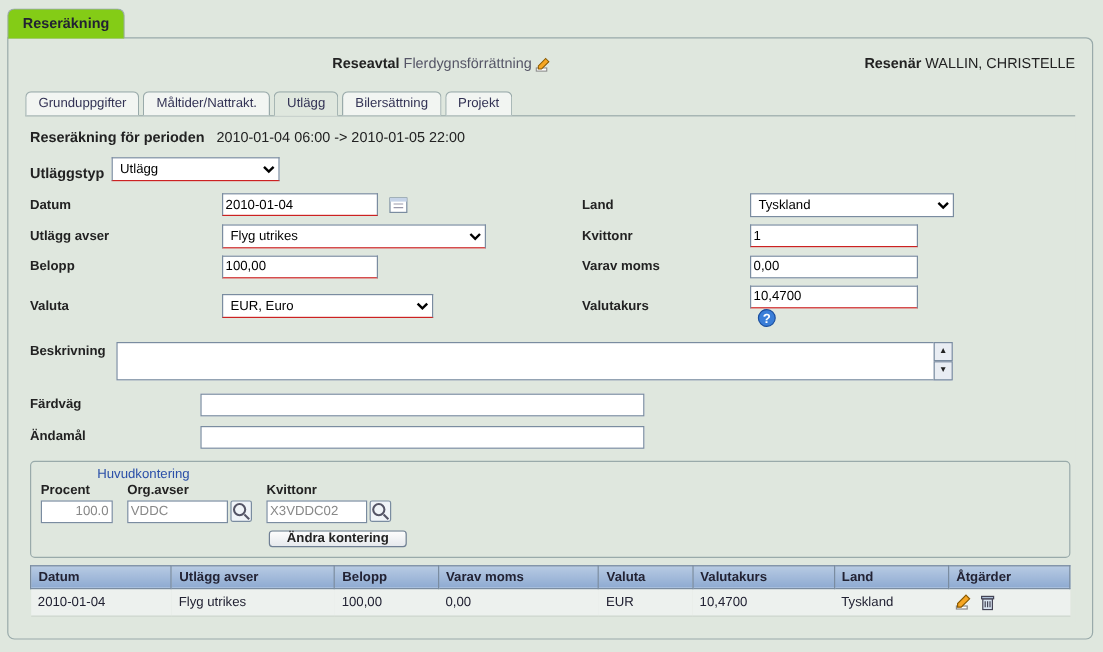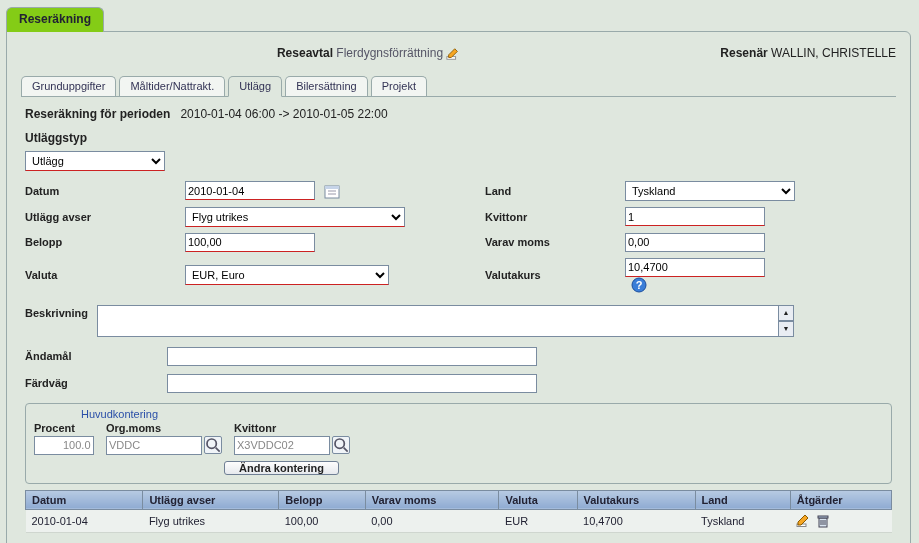--- a/index.html
+++ b/index.html
@@ -71,21 +71,21 @@
     border-bottom: 1px solid #dfe7de;
   }
   .inner-panel {
     border-top: 1px solid #9aa;
     padding: 10px 4px 4px 4px;
     margin-top: 0;
     background: #dfe7de;
   }
   .period-line { font-size: 12px; margin-bottom: 10px; }
   .period-line .lbl { font-weight: bold; margin-top: 31px; }
-  .type-line { margin-bottom: 10px; display:flex; align-items:flex-start; gap:6px;flex-direction:column;}
+  .type-line { margin-bottom: 10px; display:flex; align-items:flex-end; gap:6px;}
   .type-line .lbl { font-weight: bold; font-size: 12px;}
   .select, .text-input {
     font-family: inherit;
     font-size: 11px;
     border: 1px solid #7a8ca0;
     padding: 1px 2px;
     background: #fff;
     height: 19px;
   }
   .select { height: 20px; }
@@ -115,21 +115,21 @@
   .kontering-box {
     border:1px solid #9aa; border-radius:4px; margin-top:10px; padding:4px 8px 8px 8px;
   }
   .kontering-title { color:#2a4fa8; font-size:11px; margin-bottom:2px;padding-left:47px;}
   .kontering-grid { display:flex; gap:12px; }
   .kfield { display:flex; flex-direction:column; gap:2px;}
   .kfield .klbl { font-weight:bold;}
   .kfield .krow { display:flex; align-items:center; gap:2px;}
   .magnify { width:18px; height:18px; border:1px solid #7a8ca0; border-radius:2px; background:#f0f4f8; display:flex; align-items:center; justify-content:center; cursor:pointer;}
   .small-input { width:60px;}
-  .med-input { width:96px;}
+  .med-input { width:84px;}
   .btn {
     font-family:inherit; font-size:11px; font-weight:bold;
     background:linear-gradient(#fdfdfd,#e6e9ed);
     border:1px solid #6f7f94; border-radius:3px;
     padding:0 14px; cursor:pointer; color:#222;text-align:center;
   }
   .action-bar { display:flex; justify-content:space-between; margin-top:8px;}
   .action-bar .right { display:flex; gap:10px;}
   .grid-table { margin-top:6px; width:100%; border-collapse:collapse;}
   .grid-table th {
@@ -212,21 +212,21 @@
         <div class="flbl">Kvittonr</div>
         <div><input class="text-input red-underline" style="width: 140px;" value="1"></div>
 
         <div class="flbl">Belopp</div>
         <div><input class="text-input red-underline" style="width: 130px;" value="100,00"></div>
         <div class="flbl">Varav moms</div>
         <div><input class="text-input" style="width: 140px;" value="0,00"></div>
 
         <div class="flbl">Valuta</div>
         <div>
-          <select class="select red-underline" style="width:204px"><option>EUR, Euro</option></select>
+          <select class="select red-underline" style="width:176px"><option>EUR, Euro</option></select>
         </div>
         <div class="flbl">Valutakurs</div>
         <div>
           <input class="text-input red-underline" style="width: 140px;" value="10,4700">
           <span class="help-icon">
             <svg viewBox="0 0 16 16">
                 <circle cx="8" cy="8" r="7" fill="#3a7ed8" stroke="#1b4f9e"></circle>
                 <text x="8" y="12" text-anchor="middle" font-size="11" font-weight="bold" fill="#fff">?</text>
               </svg>
           </span>
@@ -237,40 +237,40 @@
           <div class="textarea-wrap">
             <textarea class="textarea" style=""></textarea>
             <div class="spinner-btns">
               <div>▲</div>
               <div>▼</div>
             </div>
           </div>
         </div>
 
         <div class="single-row">
+          <div class="flbl">Färdväg</div>
+          <input class="text-input" value="" style="">
+        </div>
+        <div class="single-row">
           <div class="flbl">Ändamål</div>
-          <input class="text-input" value="" style="">
-        </div>
-        <div class="single-row">
-          <div class="flbl">Färdväg</div>
           <input class="text-input" value="" style="">
         </div>
       </div>
 
       <div class="kontering-box">
         <div class="kontering-title">Huvudkontering</div>
         <div class="kontering-grid">
           <div class="kfield">
             <span class="klbl">Procent</span>
             <div class="krow">
                 <input class="text-input small-input" style="color: rgb(136, 136, 136); padding-left: 28px;" disabled="" value="100.0">
               </div>
           </div>
           <div class="kfield">
-            <span class="klbl">Org.moms</span>
+            <span class="klbl">Org.avser</span>
             <div class="krow">
               <input class="text-input med-input" style="color: rgb(136, 136, 136);" disabled="" value="VDDC">
               <span class="magnify">
                   <svg viewBox="0 0 12 12">
                     <circle cx="5" cy="5" r="3.5" fill="none" stroke="#556" stroke-width="1.3"></circle>
                     <line x1="8" y1="8" x2="11" y2="11" stroke="#556" stroke-width="1.3"></line>
                   </svg>
                 </span>
             </div>
           </div>

